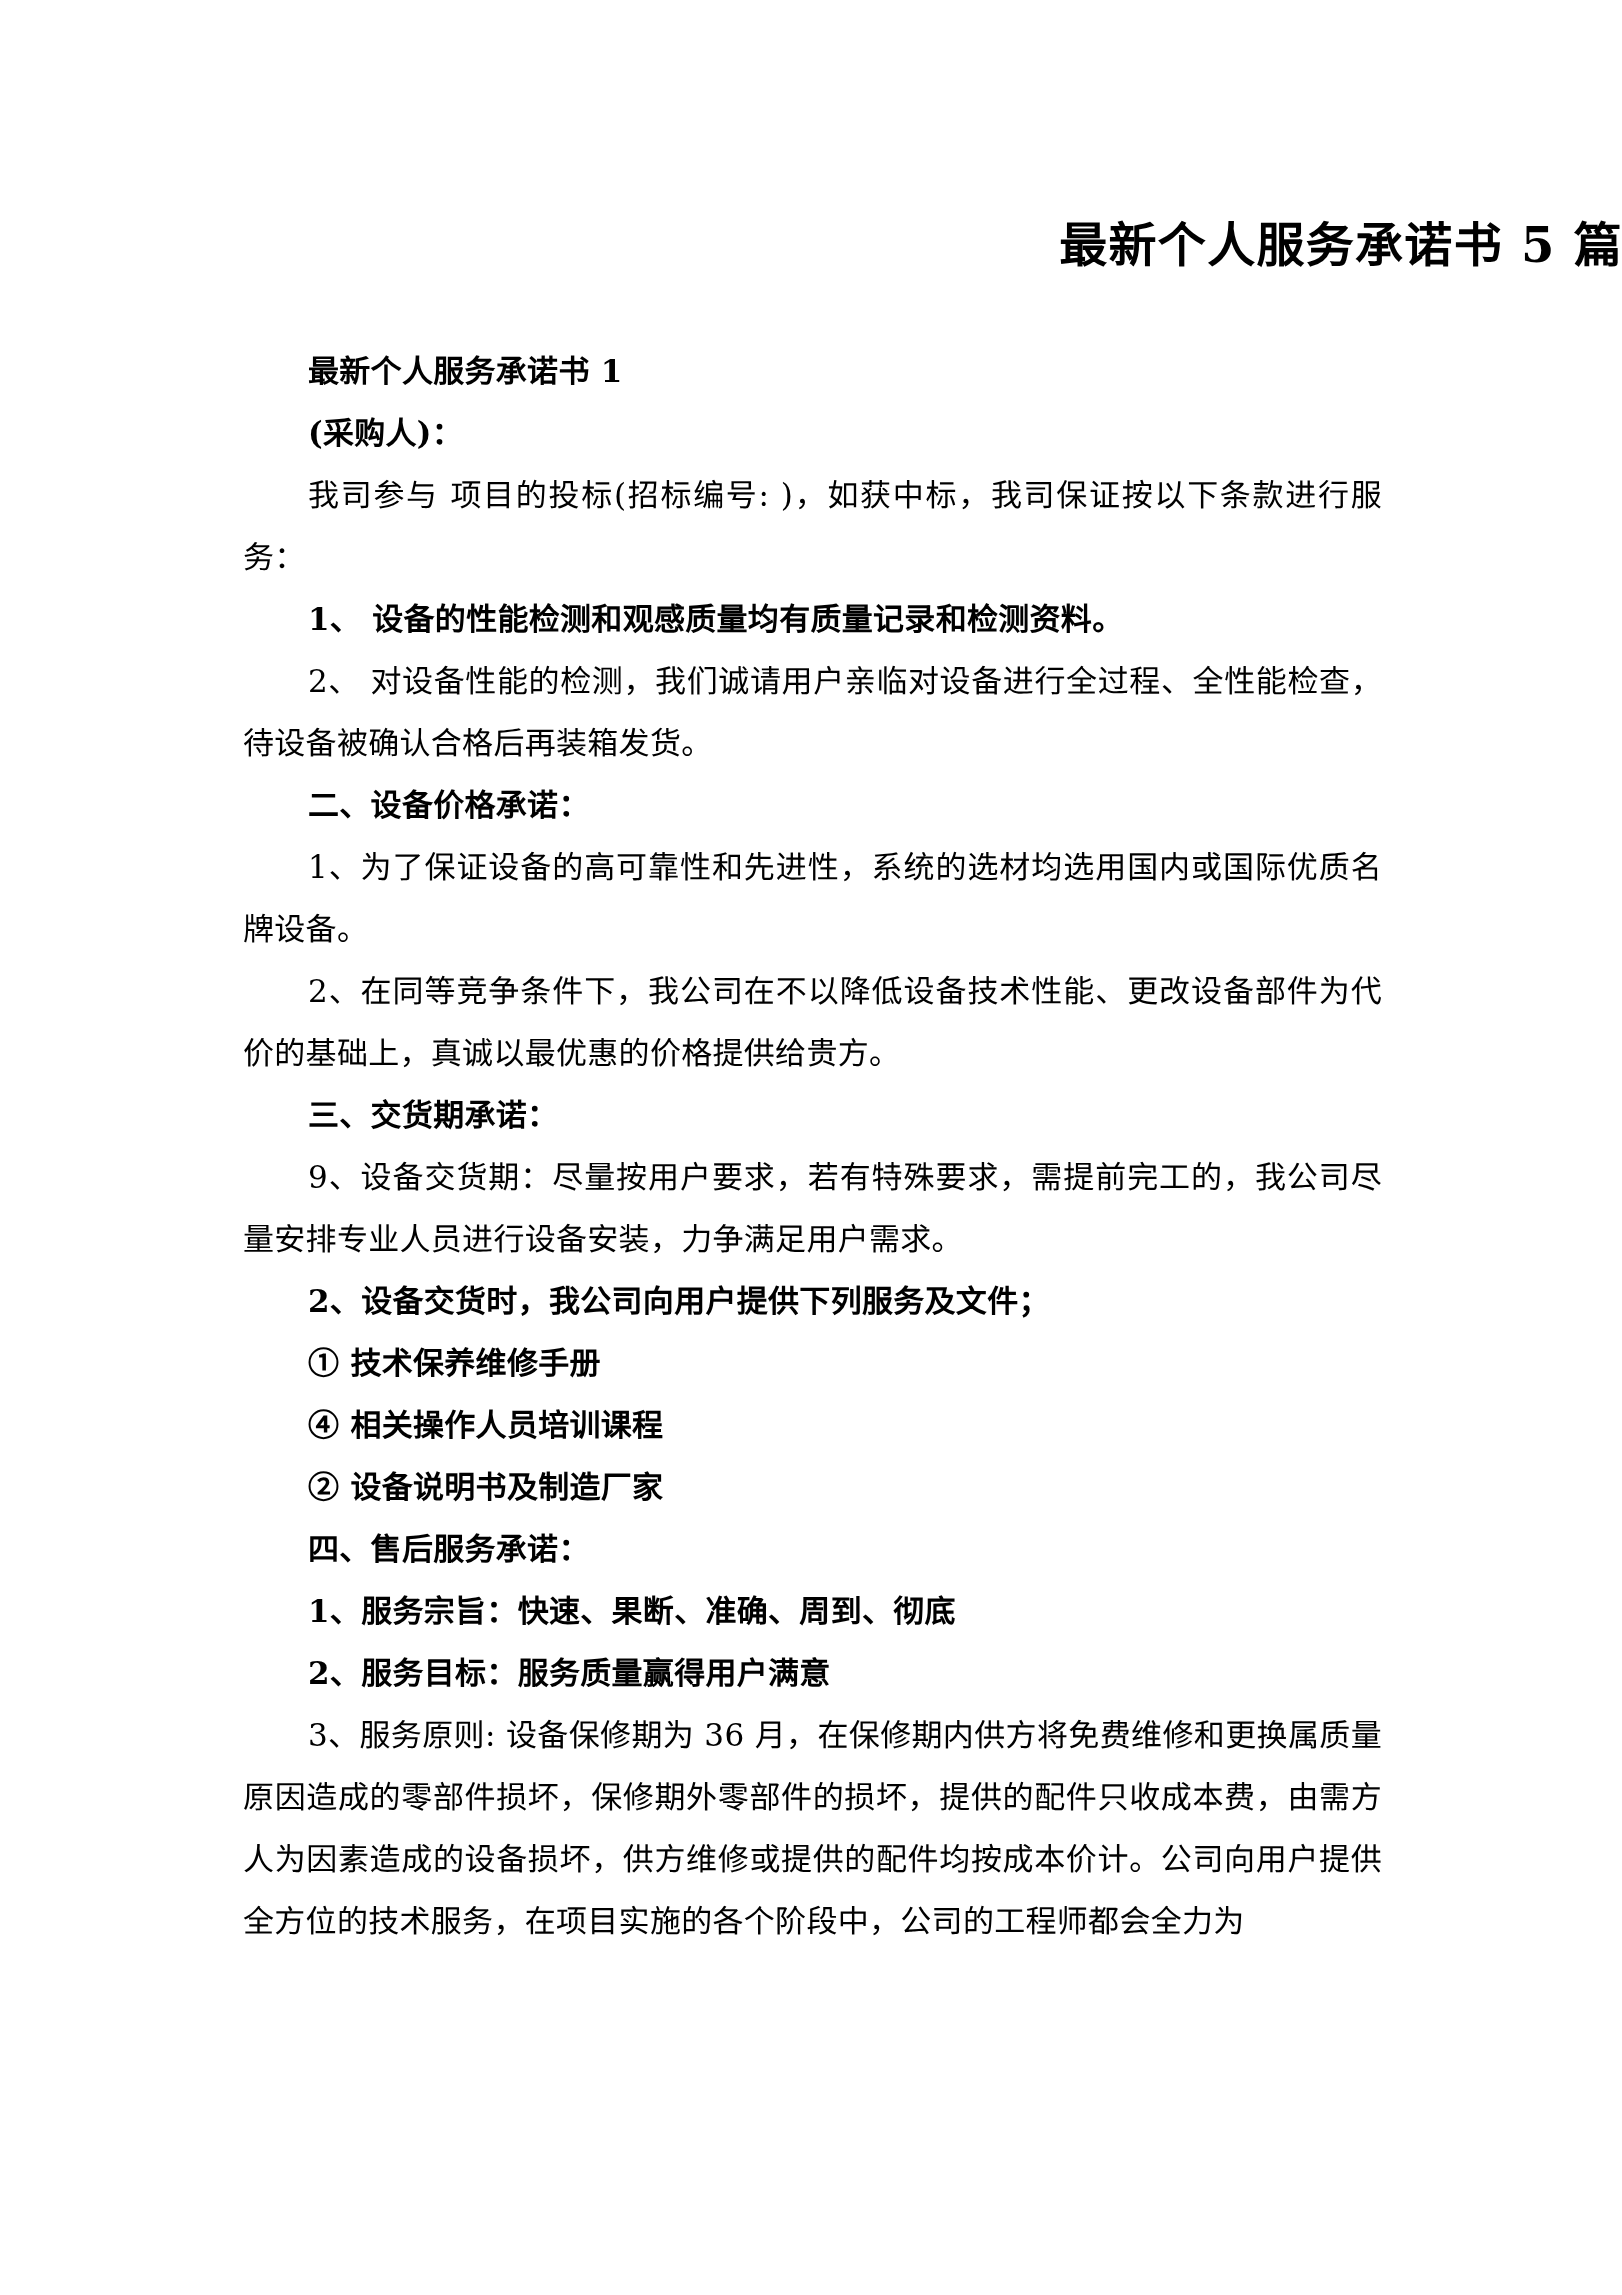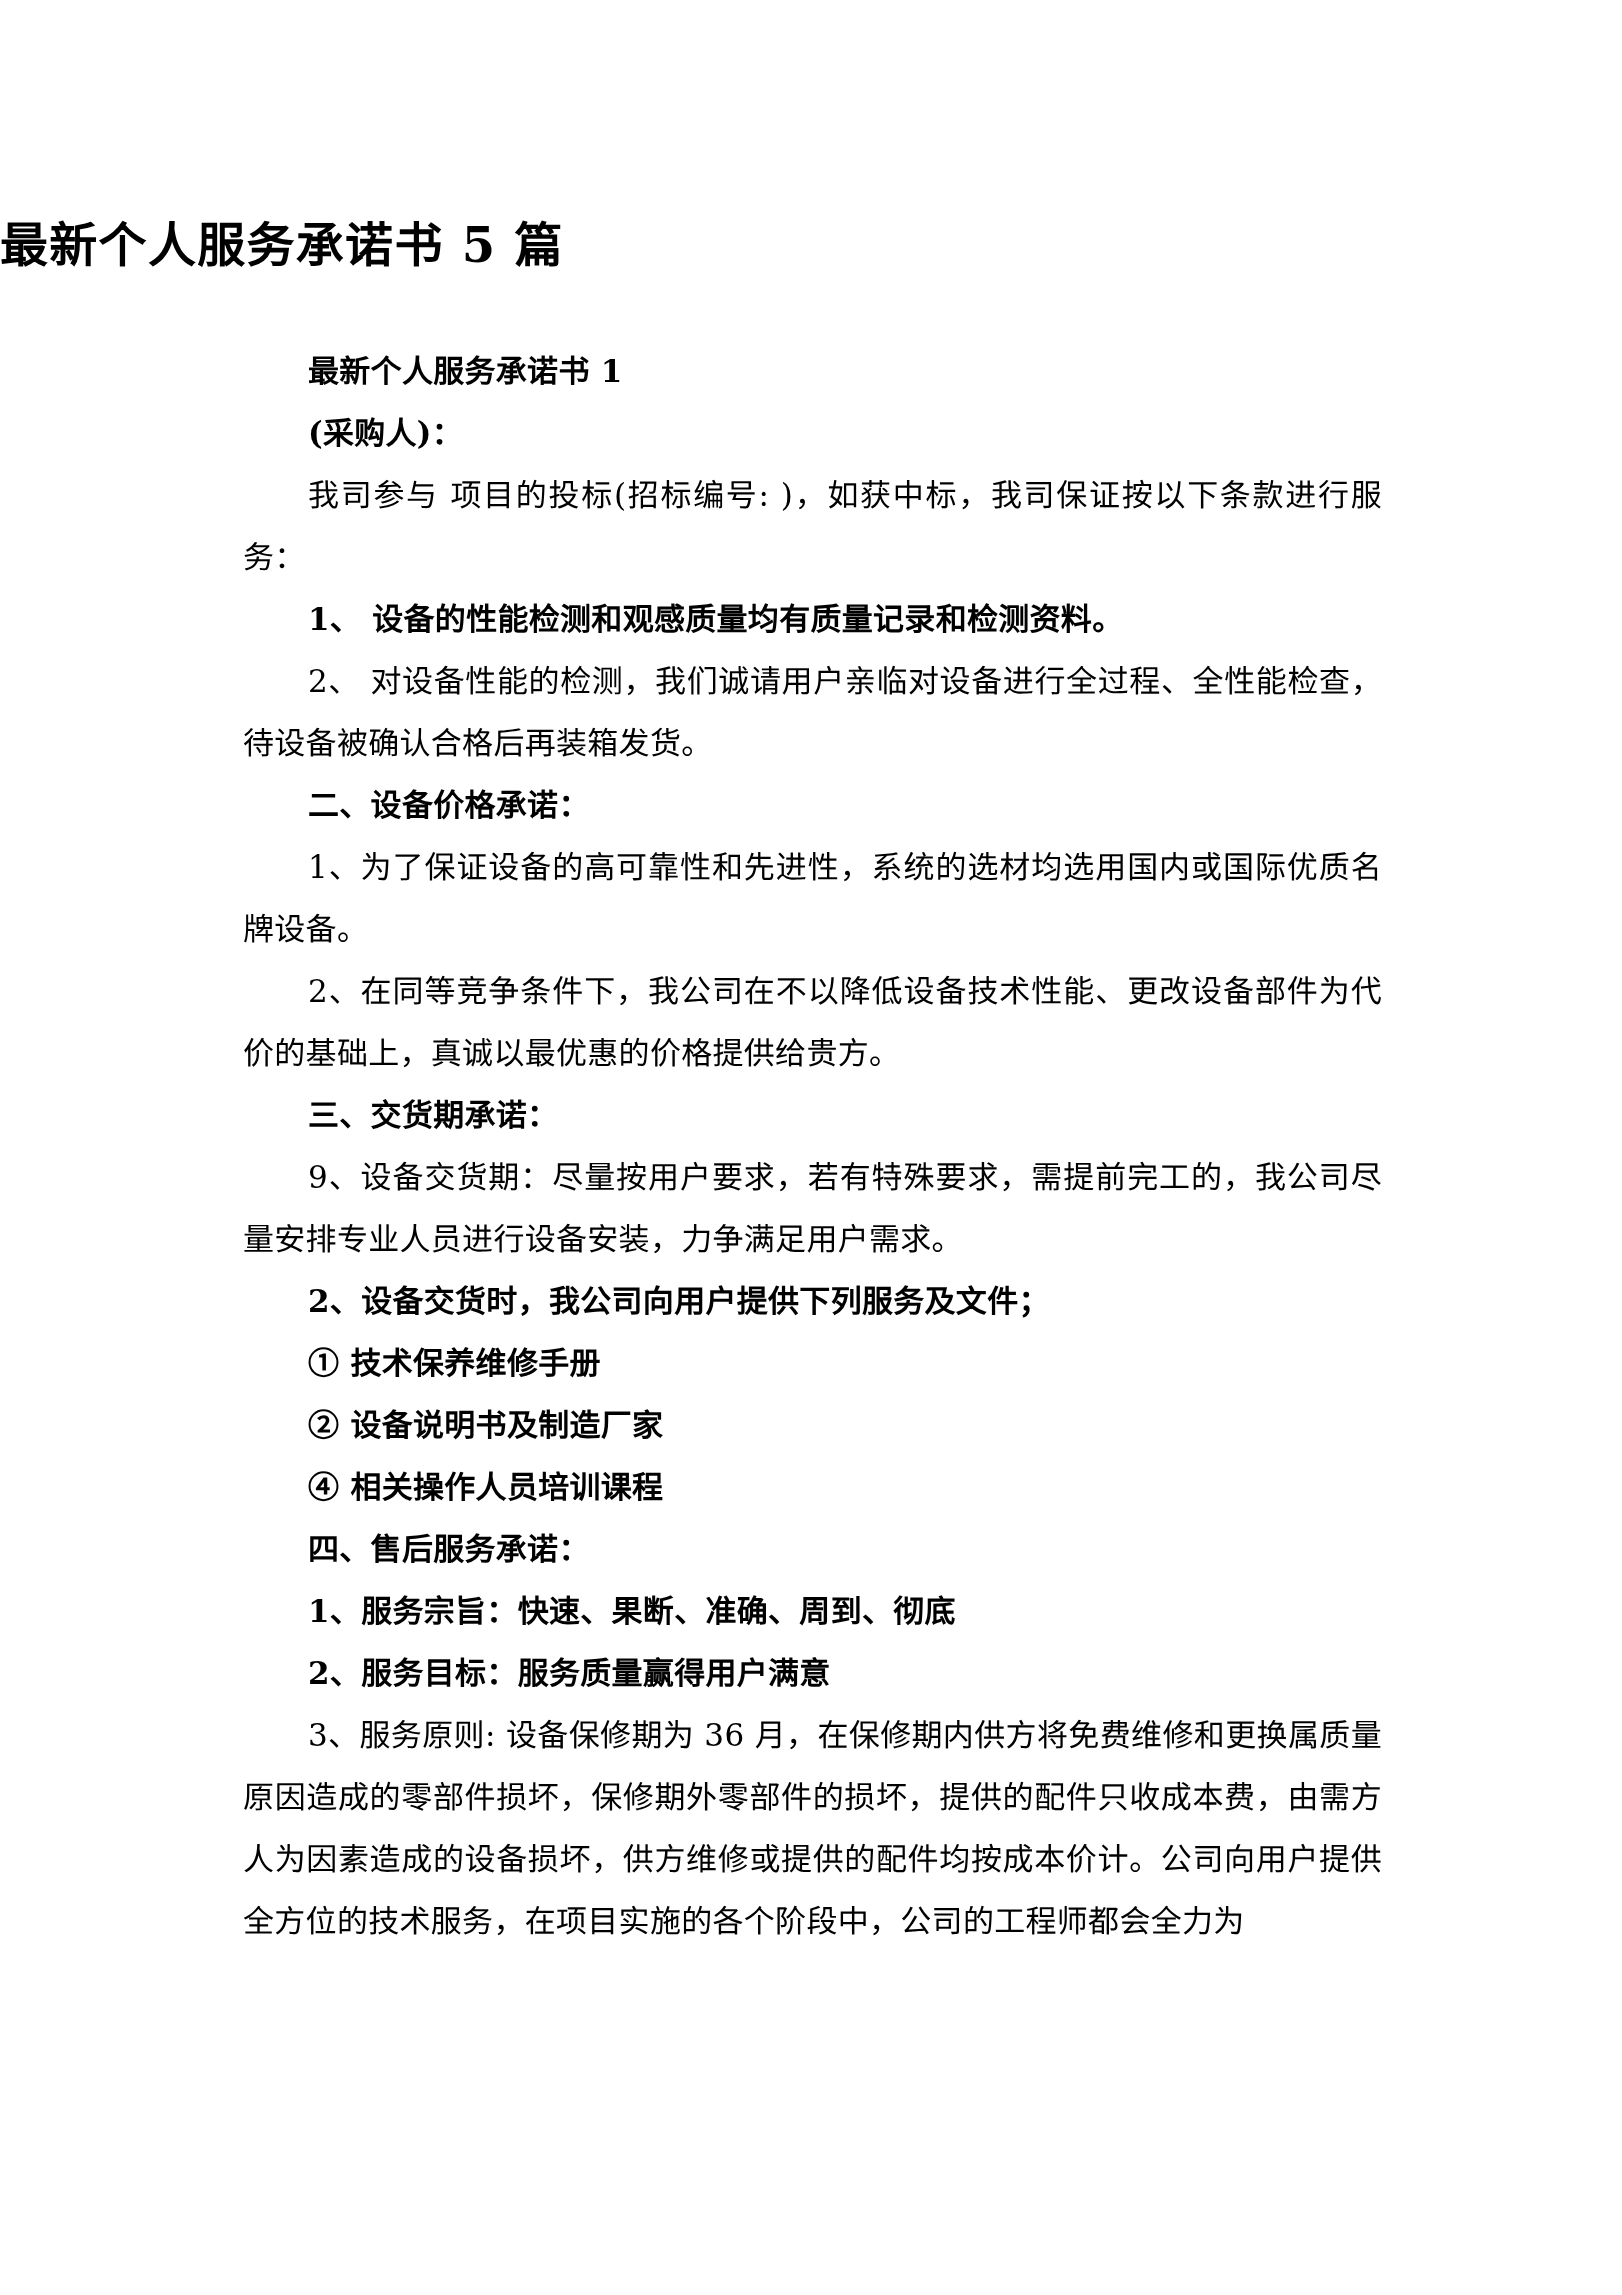--- a/index.html
+++ b/index.html
@@ -19,21 +19,21 @@
     font-family: "DejaVu Serif", "Liberation Serif", serif;
     color: #000000;
   }
 
   
   .doc-title {
     position: absolute;
     left: 0;
     right: 0;
     top: 187px;
-    text-align: left;
+    text-align: right;
     font-family: "DejaVu Serif", "Liberation Serif", serif;
     font-size: 48px;
     font-weight: 700;
     line-height: 1.12;
     letter-spacing: 1.3px;
     white-space: pre;
   }
 
   
   .body-block {
@@ -79,22 +79,22 @@
     <p class="para">我司参与 项目的投标(招标编号:  )，如获中标，我司保证按以下条款进行服务：</p>
     <p class="para single">1、 设备的性能检测和观感质量均有质量记录和检测资料。</p>
     <p class="para">2、 对设备性能的检测，我们诚请用户亲临对设备进行全过程、全性能检查，待设备被确认合格后再装箱发货。</p>
     <p class="para single">二、设备价格承诺：</p>
     <p class="para">1、为了保证设备的高可靠性和先进性，系统的选材均选用国内或国际优质名牌设备。</p>
     <p class="para">2、在同等竞争条件下，我公司在不以降低设备技术性能、更改设备部件为代价的基础上，真诚以最优惠的价格提供给贵方。</p>
     <p class="para single">三、交货期承诺：</p>
     <p class="para">9、设备交货期：尽量按用户要求，若有特殊要求，需提前完工的，我公司尽量安排专业人员进行设备安装，力争满足用户需求。</p>
     <p class="para single">2、设备交货时，我公司向用户提供下列服务及文件；</p>
     <p class="para single">① 技术保养维修手册</p>
+    <p class="para single">④ 相关操作人员培训课程</p>
     <p class="para single">② 设备说明书及制造厂家</p>
-    <p class="para single">④ 相关操作人员培训课程</p>
     <p class="para single">四、售后服务承诺：</p>
     <p class="para single">1、服务宗旨：快速、果断、准确、周到、彻底</p>
     <p class="para single">2、服务目标：服务质量赢得用户满意</p>
     <p class="para tail">3、服务原则: 设备保修期为 36 月，在保修期内供方将免费维修和更换属质量原因造成的零部件损坏，保修期外零部件的损坏，提供的配件只收成本费，由需方人为因素造成的设备损坏，供方维修或提供的配件均按成本价计。公司向用户提供全方位的技术服务，在项目实施的各个阶段中，公司的工程师都会全力为</p>
   </div>
 
 </div>
 
 
 </body></html>

